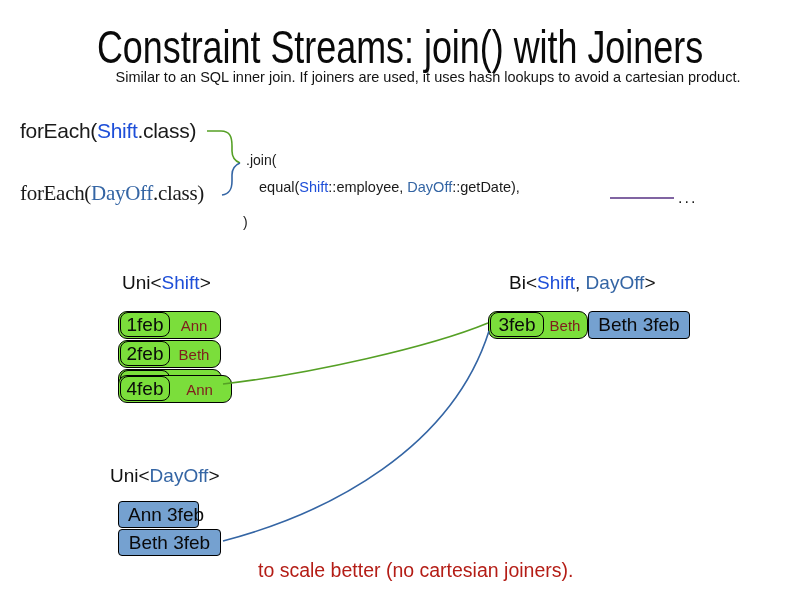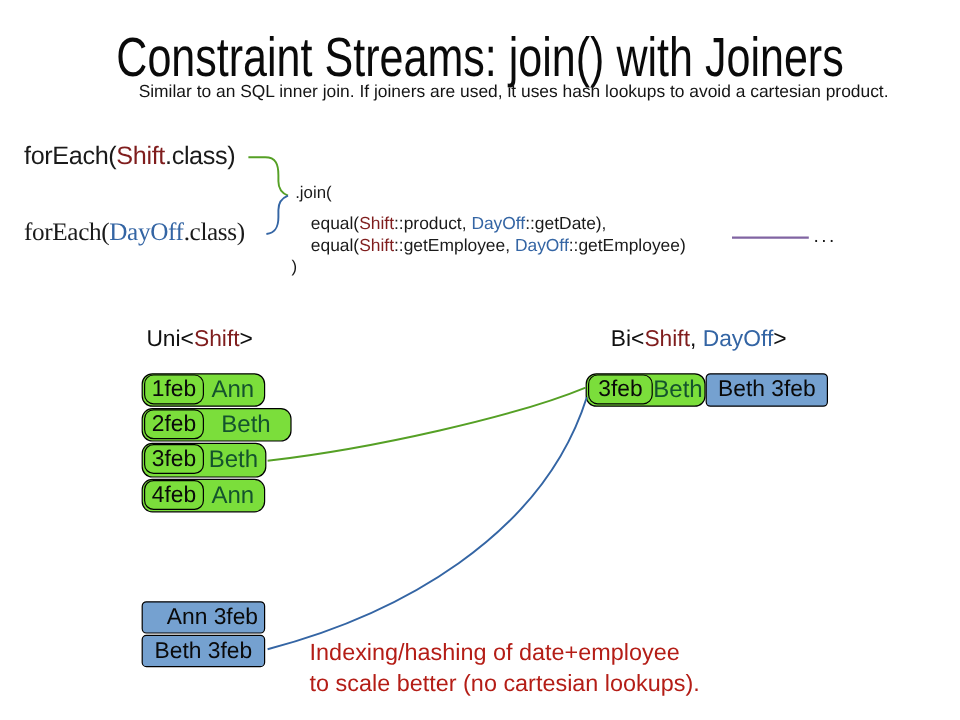--- a/index.html
+++ b/index.html
@@ -13,42 +13,42 @@
     font-size: 46px; color: #0a0a0a; white-space: nowrap;
     transform: scaleX(0.78); transform-origin: 50% 0;
   }
   .subtitle {
     top: 69px; left: 0; width: 800px; text-align: center;
     font-size: 14.5px; color: #141414; margin-left: 28px;
   }
   .code-lg { font-size: 21px; color: #1a1a1a; white-space: nowrap; letter-spacing: -0.3px; }
   .code-md { font-size: 14px; color: #1a1a1a; white-space: nowrap; }
   .code-sm { font-size: 14.5px; color: #1a1a1a; white-space: nowrap; }
-  .green-t { color: #7f1d1d; }
+  .green-t { color: #1d4ed8; }
   .blue-t  { color: #3465A4; }
   .stream-label { font-size: 19px; color: #111; white-space: nowrap; }
   .grow {
     background: #7BDE3B; border: 1.6px solid #000; border-radius: 9px;
     box-sizing: border-box;
   }
   .brow {
     background: #75A1D0; border: 1.6px solid #000; border-radius: 4px;
     box-sizing: border-box; display: flex; align-items: center; justify-content: center;
     font-size: 19px; color: #0a0a0a; white-space: nowrap;
   }
   .dcell {
     position: absolute; left: 1px; top: 0px; width: 48px; height: 23px;
     border: 1.6px solid #000; border-radius: 8px;
     display: flex; align-items: center; justify-content: center;
     font-size: 19px; color: #0a0a0a;
   }
   .ecell {
     position: absolute; left: 52px; right: 3px; top: 0; bottom: 0;
     display: flex; align-items: center; justify-content: center;
-    font-size: 20px; color: #14532d;
+    font-size: 15px; color: #7f1d1d;
   }
   .note-line { font-size: 19.5px; color: #B41D16; white-space: nowrap; }
   .ellipsis { font-size: 16px; color: #1a1a1a; letter-spacing: 2px; }
   svg.overlay { position: absolute; left: 0; top: 0; pointer-events: none; }
 </style>
 </head>
 <body>
 
 <div class="slide">
 
@@ -58,66 +58,65 @@
   <div class="abs code-lg" style="left:20px; top:119px;">
     <span>forEach(</span><span class="green-t">Shift</span><span>.class)</span>
   </div>
   <div class="abs code-lg" style="left:20px; top:181px;font-family:Liberation Serif, serif;">
     <span>forEach(</span><span class="blue-t">DayOff</span><span>.class)</span>
   </div>
 
   <div class="abs code-md" style="left:246px; top:152px;">.join(</div>
 
   <div class="abs code-sm" style="left:259px; top:179px;">
-    <span>equal(</span><span class="green-t">Shift</span><span>::product, </span><span class="blue-t">DayOff</span><span>::getDate),</span>
-  </div>
-  <div class="abs code-sm" style="left:259px; top:197px;">
-    <span>equal(</span><span class="green-t">Shift</span><span>::getEmployee, </span><span class="blue-t">DayOff</span><span>::getEmployee)</span>
+    <span>equal(</span><span class="green-t">Shift</span><span>::employee, </span><span class="blue-t">DayOff</span><span>::getDate),</span>
   </div>
 
   <div class="abs ellipsis" style="left:678px; top:189px;">...</div>
   <div class="abs code-md" style="left:243px; top:214px;">)</div>
 
   <div class="abs stream-label" style="left:122px; top:272px;">
     <span>Uni&lt;</span><span class="green-t">Shift</span><span>&gt;</span>
   </div>
 
   <div class="abs grow" style="left:118px; top:311px; width:103px; height:28px;">
     <div class="dcell">1feb</div>
     <div class="ecell">Ann</div>
   </div>
-  <div class="abs grow" style="left:118px; top:340px; width:125px; height:28px;">
+  <div class="abs grow" style="left:118px; top:340px; width:103px; height:28px;">
     <div class="dcell">2feb</div>
     <div class="ecell">Beth</div>
   </div>
   <div class="abs grow" style="left:118px; top:369px; width:104px; height:29px;">
     <div class="dcell">3feb</div>
     <div class="ecell">Beth</div>
   </div>
-  <div class="abs grow" style="left:118px; top:399px; width:103px; height:28px;">
+  <div class="abs grow" style="left:118px; top:375px; width:114px; height:28px;">
     <div class="dcell">4feb</div>
     <div class="ecell">Ann</div>
   </div>
 
   <div class="abs stream-label" style="left:509px; top:272px;">
     <span>Bi&lt;</span><span class="green-t">Shift</span><span>, </span><span class="blue-t">DayOff</span><span>&gt;</span>
   </div>
 
   <div class="abs grow" style="left:488px; top:311px; width:100px; height:28px;">
     <div class="dcell" style="width:52px;">3feb</div>
     <div class="ecell" style="left:56px; right:2px;">Beth</div>
   </div>
   <div class="abs brow" style="left:588px; top:311px; width:102px; height:28px;">Beth 3feb</div>
 
+  <div class="abs stream-label" style="left:110px; top:465px;">
+    <span>Uni&lt;</span><span class="blue-t">DayOff</span><span>&gt;</span>
+  </div>
 
-  <div class="abs brow" style="left:118px; top:501px; width:103px; height:27px;padding-left:15px;">Ann 3feb</div>
+  <div class="abs brow" style="left:118px; top:501px; width:81px; height:27px;padding-left:15px;">Ann 3feb</div>
   <div class="abs brow" style="left:118px; top:529px; width:103px; height:27px;">Beth 3feb</div>
 
-  <div class="abs note-line" style="left:258px; top:533px;">Indexing/hashing of date+employee</div>
-  <div class="abs note-line" style="left:258px; top:559px;">to scale better (no cartesian lookups).</div>
+  <div class="abs note-line" style="left:258px; top:559px;">to scale better (no cartesian joiners).</div>
 
   <svg class="overlay" width="800" height="600" viewBox="0 0 800 600">
     <path d="M 207 131 L 221 131 C 230 131 232 137 232 146 L 232 151 C 232 158 235 161 240 163" fill="none" stroke="#55A025" stroke-width="1.6"></path>
     <path d="M 240 163 C 235 165 232 168 232 175 L 232 181 C 232 190 229 194 222 195" fill="none" stroke="#3465A4" stroke-width="1.6"></path>
     <path d="M 610 198 L 674 198" fill="none" stroke="#8064A2" stroke-width="1.8"></path>
     <path d="M 223 384 C 310 374 430 347 488 323" fill="none" stroke="#55A025" stroke-width="1.6"></path>
     <path d="M 223 541 C 330 513 452 448 489 331" fill="none" stroke="#3465A4" stroke-width="1.6"></path>
   </svg>
 
 </div>

